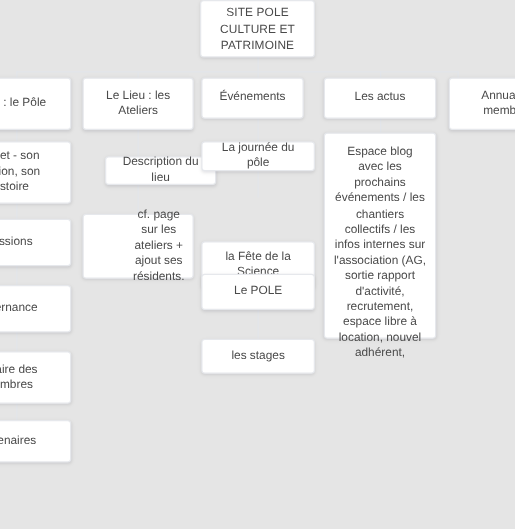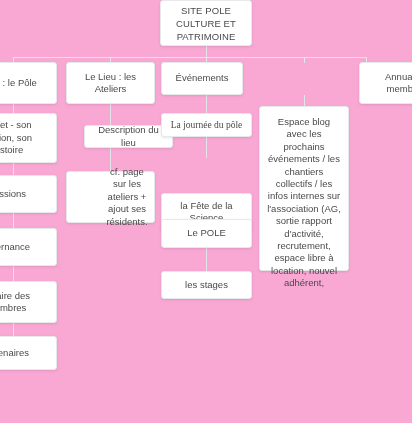--- a/index.html
+++ b/index.html
@@ -12,21 +12,21 @@
     height: 423px;
     background: #f7f8fa;
     font-family: "Liberation Sans", "DejaVu Sans", sans-serif;
     overflow: hidden;
   }
 
   #canvas {
     position: relative;
     width: 412px;
     height: 423px;
-    background: #f9a8d4;
+    background: #e5e5e5;
     overflow: hidden;
   }
 
   
   .conn {
     position: absolute;
     background: #e2e5ea;
     z-index: 1;
   }
   .conn.v { width: 1px; }
@@ -108,24 +108,25 @@
   <div class="node" style="left:-36px; top:336px; width:93px; height:34px;">rtenaires</div>
 
   <div class="node" style="left:66px; top:62px; width:89px; height:42px;">Le Lieu : les
 Ateliers</div>
   <div class="node" style="left:84px; top:125px; width:89px; height:23px;">Description du lieu</div>
   <div class="node" style="left:66px; top:171px; width:89px; height:52px;padding-left:39px;">cf. page sur les
 ateliers + ajout ses
 résidents.</div>
 
   <div class="node" style="left:161px; top:62px; width:82px; height:33px;">Événements</div>
-  <div class="node" style="left:161px; top:113px; width:91px; height:24px;font-family:Liberation Serif, serif;">La journée du pôle</div>
+  <div class="node" style="left:161px; top:113px; width:91px; height:24px;">La journée du pôle</div>
   <div class="node" style="left:161px; top:158px; width:91px; height:38px;margin-top:35px;">la Fête de la
 Science</div>
   <div class="node" style="left:161px; top:219px; width:91px; height:29px;">Le POLE</div>
   <div class="node" style="left:161px; top:271px; width:91px; height:28px;">les stages</div>
 
+  <div class="node" style="left:259px; top:62px; width:90px; height:33px;">Les actus</div>
   <div class="node blog" style="left:259px; top:106px; width:90px; height:165px;">Espace blog avec les prochains événements / les chantiers collectifs / les infos internes sur l'association (AG, sortie rapport d'activité, recrutement, espace libre à location, nouvel adhérent,</div>
 
   <div class="node" style="left:359px; top:62px; width:90px; height:42px;">Annuaire
 membre</div>
 
 </div>
 
 </body></html>

